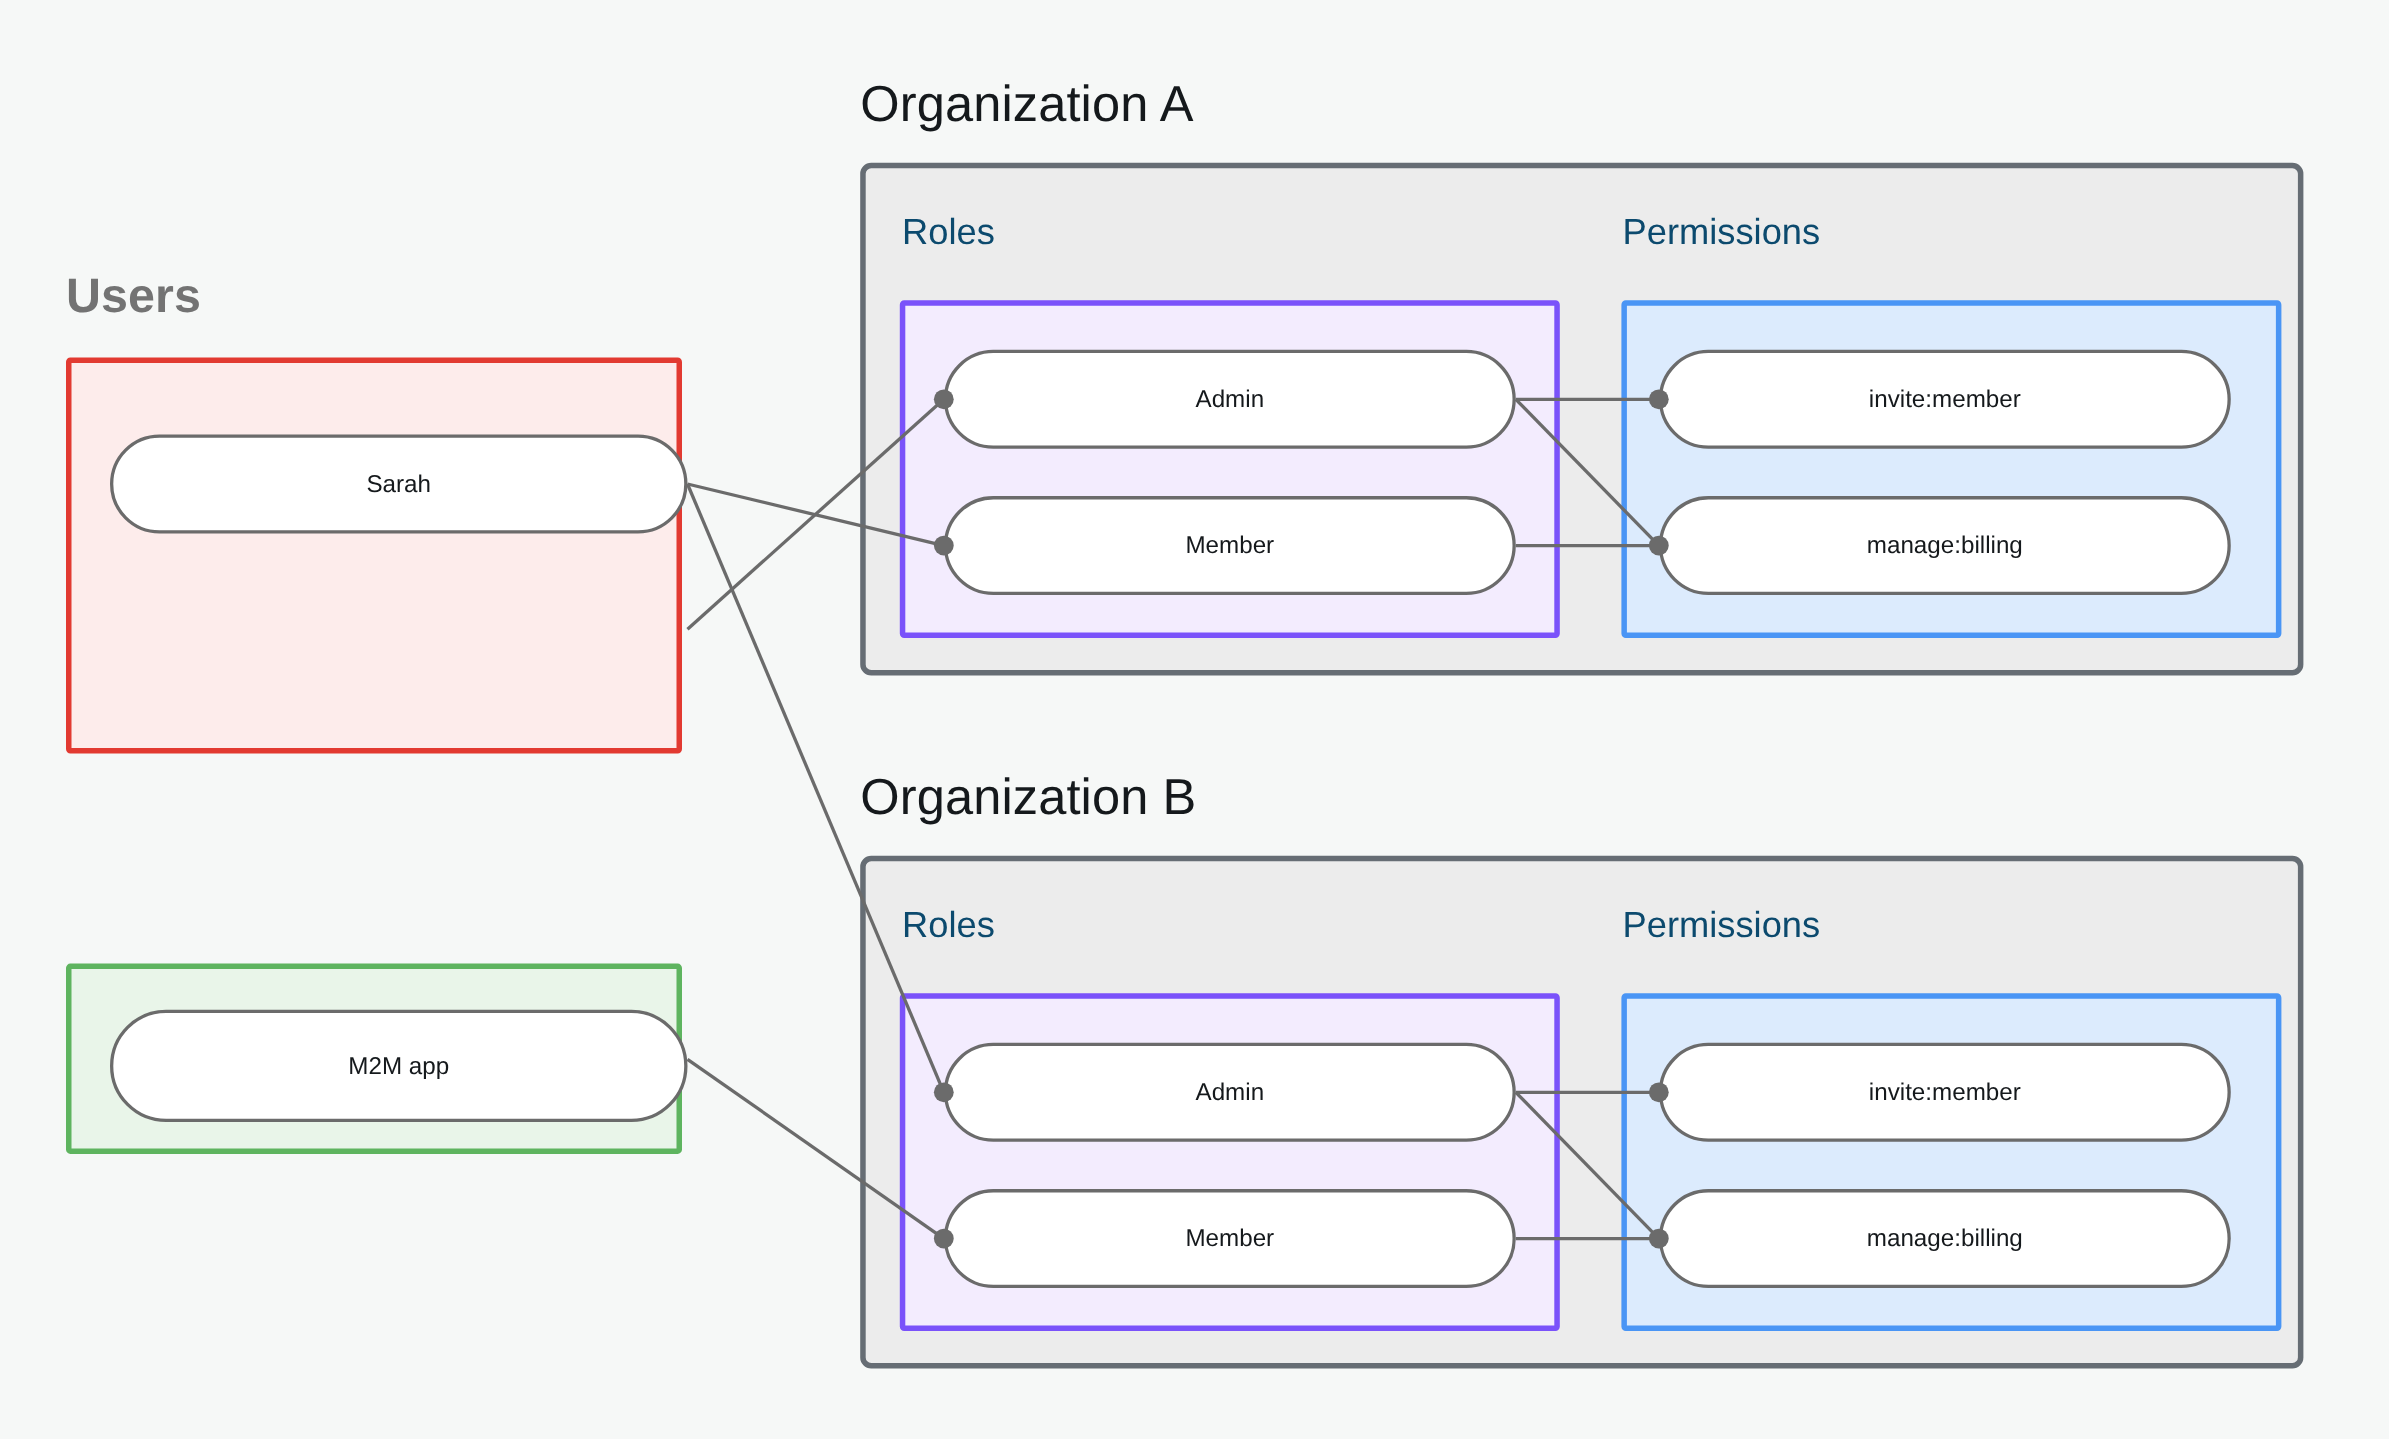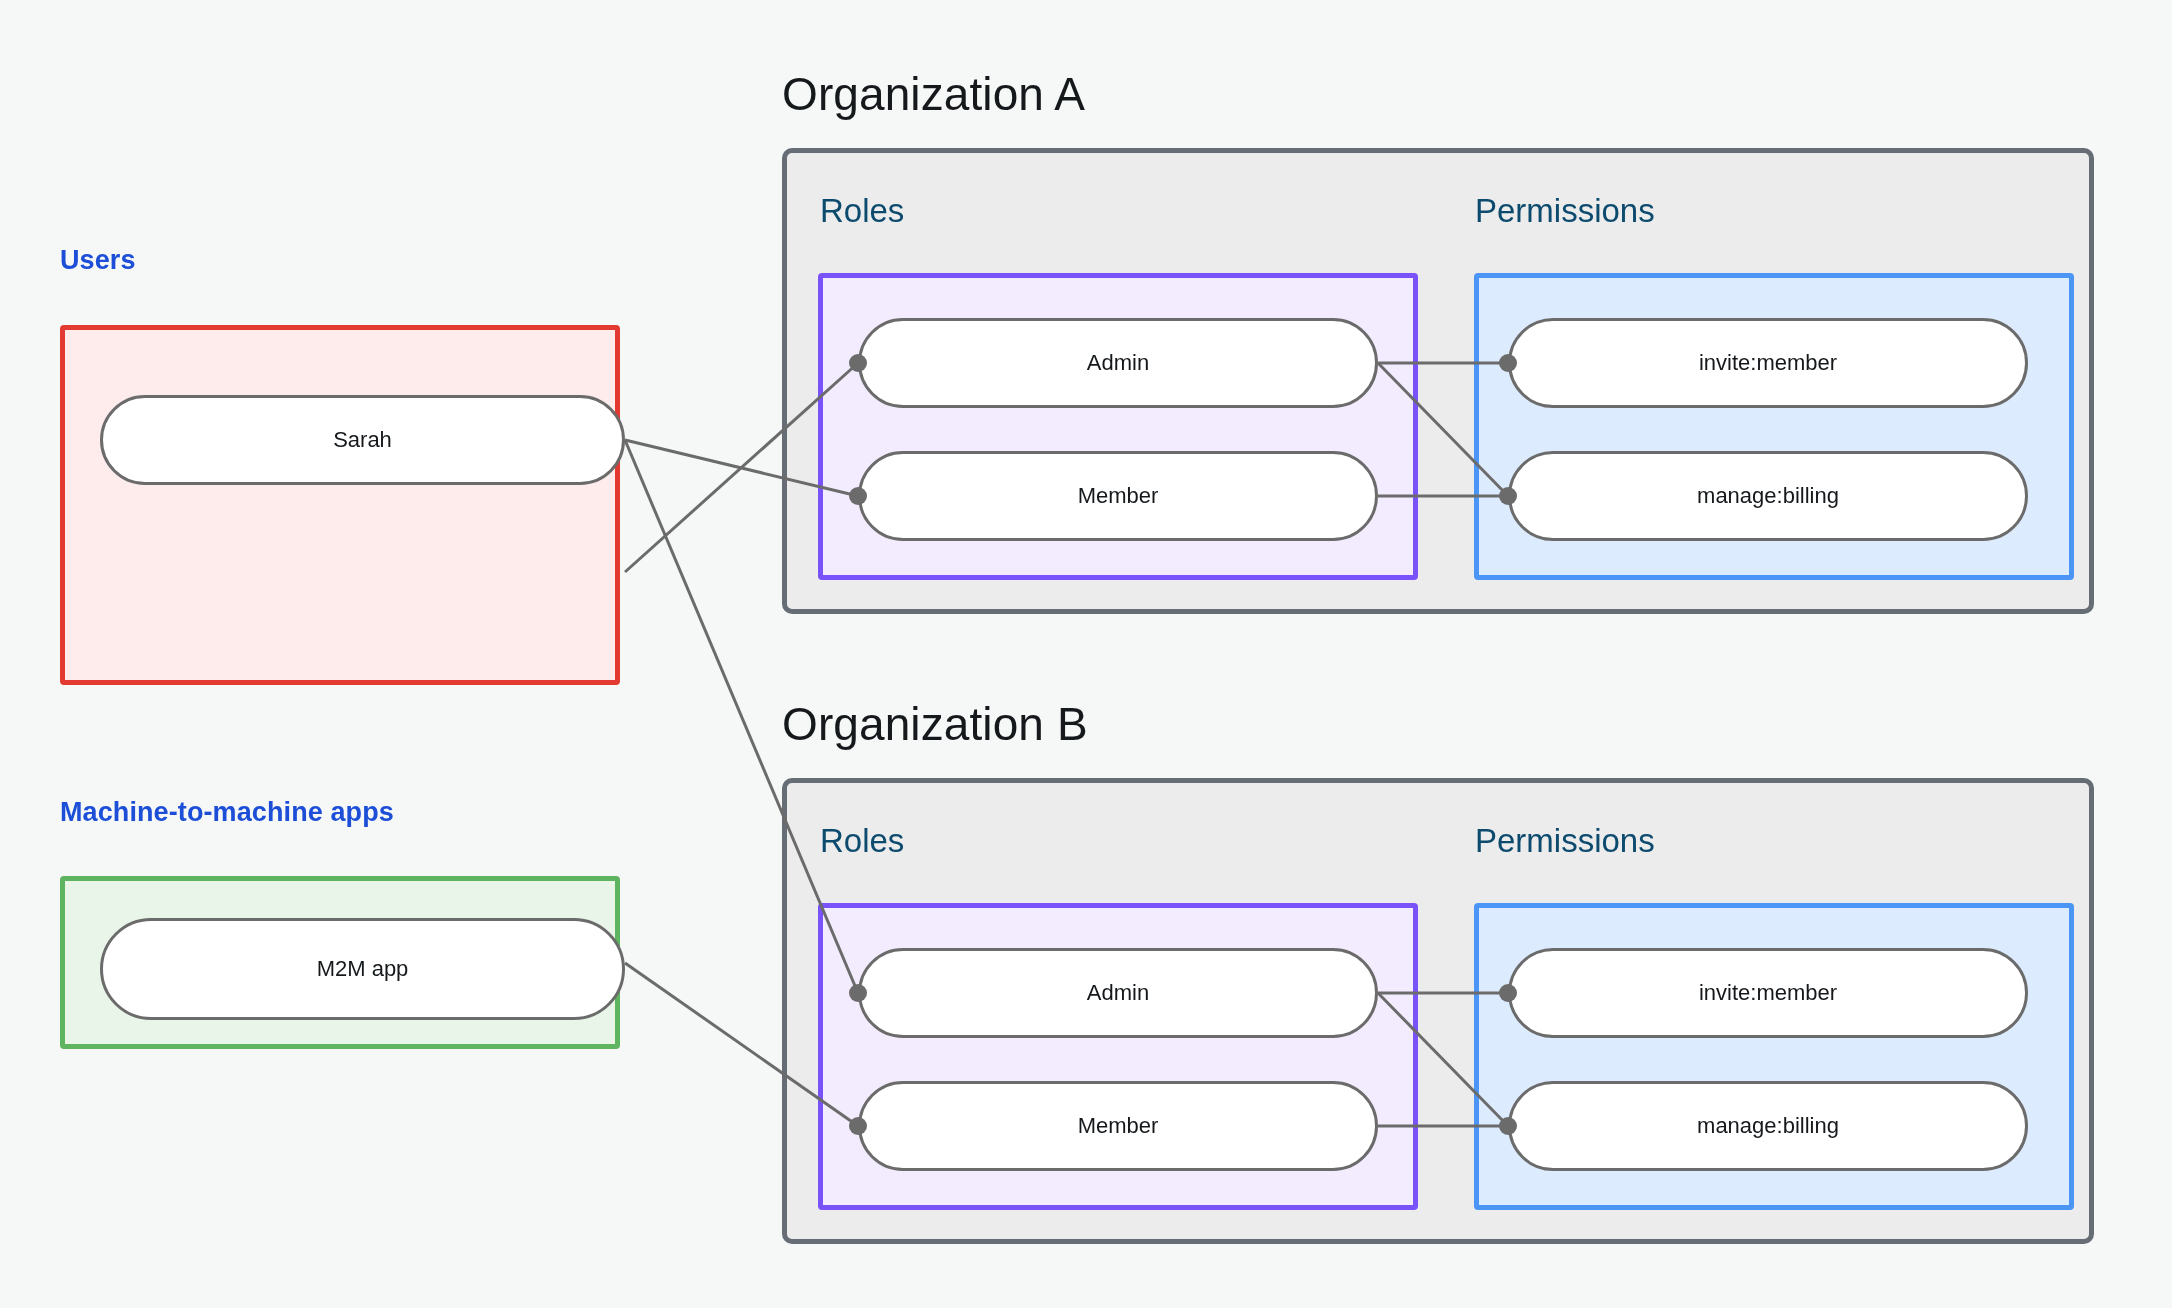--- a/index.html
+++ b/index.html
@@ -24,23 +24,23 @@
     top: 0;
     width: 2172px;
     height: 1308px;
     pointer-events: none;
     z-index: 5;
   }
 
   
   .group-label {
     position: absolute;
-    font-size: 27px;
+    font-size: 44px;
     font-weight: 700;
-    color: #1d4ed8;
+    color: #737373;
     white-space: nowrap;
     z-index: 9;
     letter-spacing: .1px;
     text-align: right;
   }
   .org-label {
     position: absolute;
     font-size: 46px;
     font-weight: 400;
     color: #15191c;
@@ -130,21 +130,20 @@
 
   <div class="group-label" style="left:60px; top:245px;">Users</div>
 
   <div class="box users" style="left:60px; top:325px; width:560px; height:360px;"></div>
 
   <div class="pill" style="left:100px; top:395px; width:525px; height:90px;">
     <span>Sarah</span>
   </div>
 
 
-  <div class="group-label" style="left:60px; top:797px;">Machine-to-machine apps</div>
 
   <div class="box m2m" style="left:60px; top:876px; width:560px; height:173px;"></div>
 
   <div class="pill" style="left:100px; top:918px; width:525px; height:102px;">
     <span>M2M app</span>
   </div>
 
   <div class="org-label" style="left:782px; top:67px;">Organization A</div>
 
   <div class="box org" style="left:782px; top:148px; width:1312px; height:466px;"></div>

